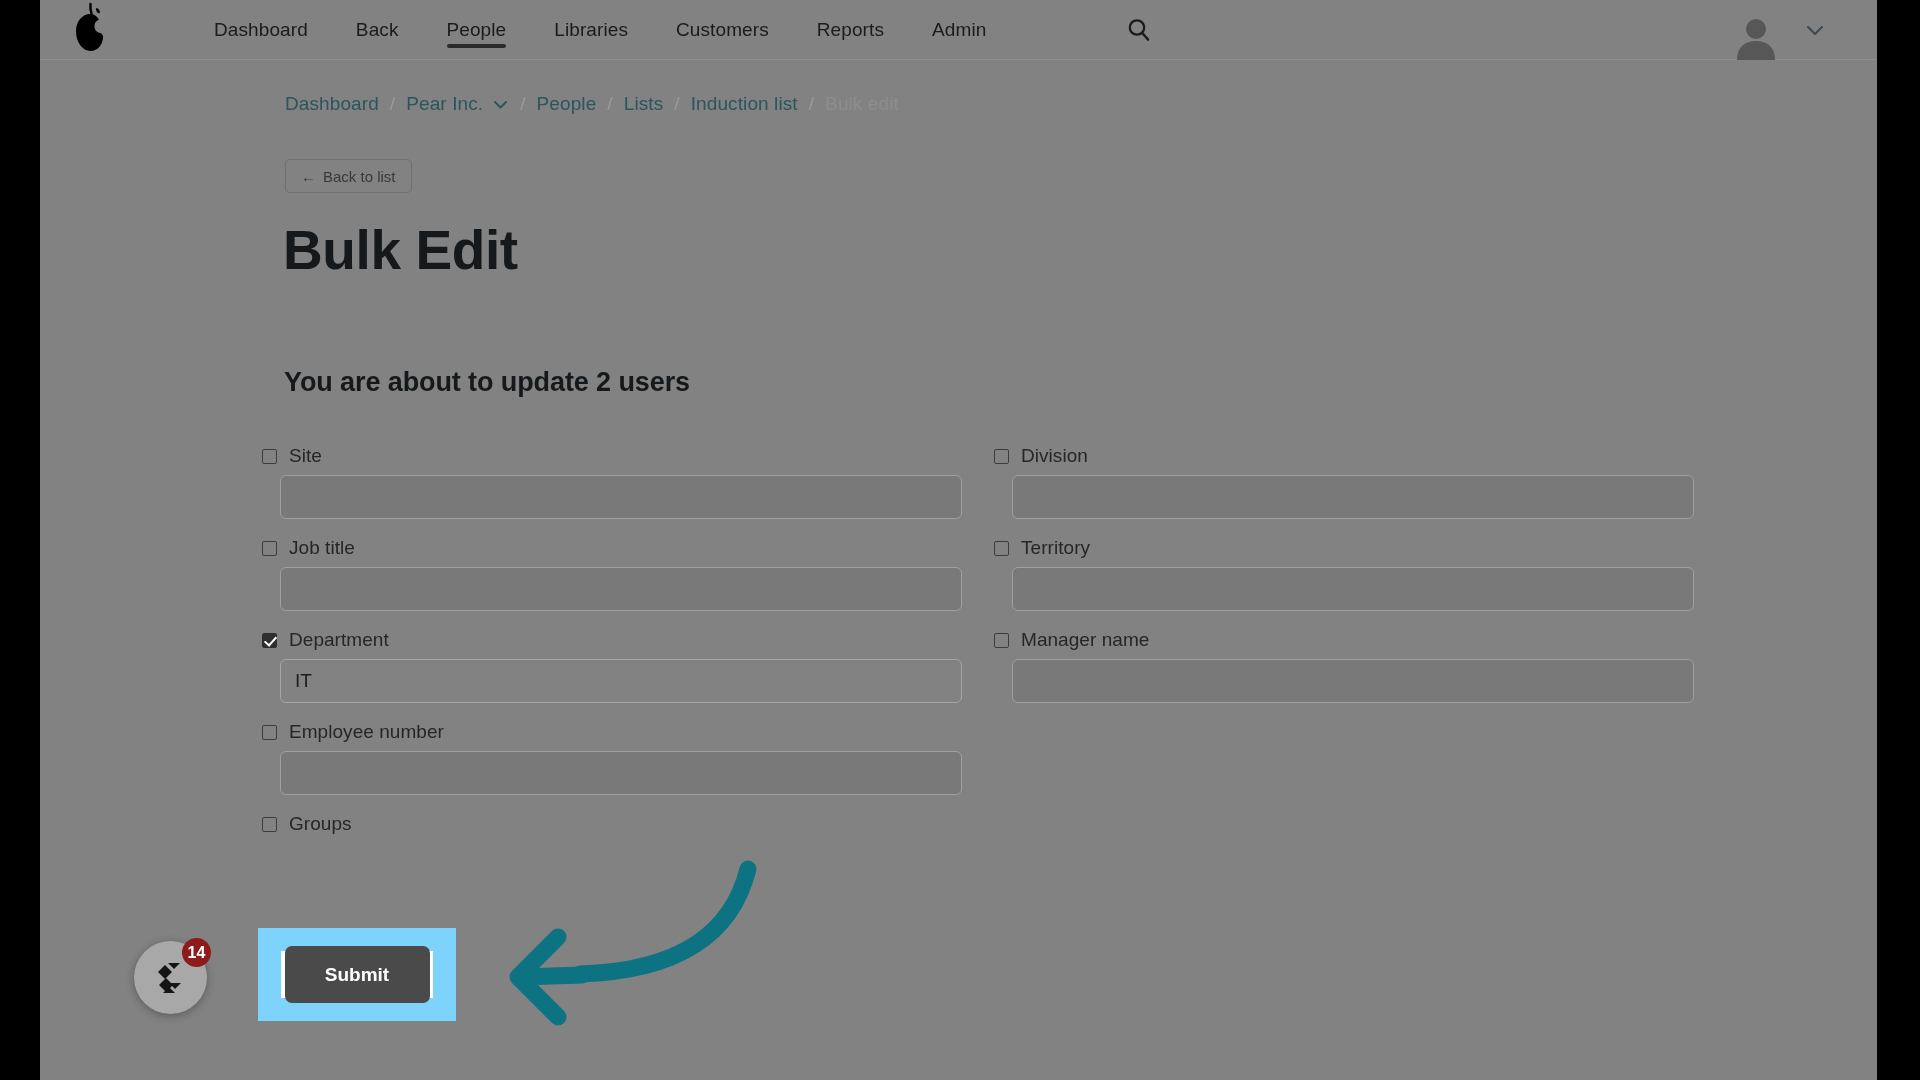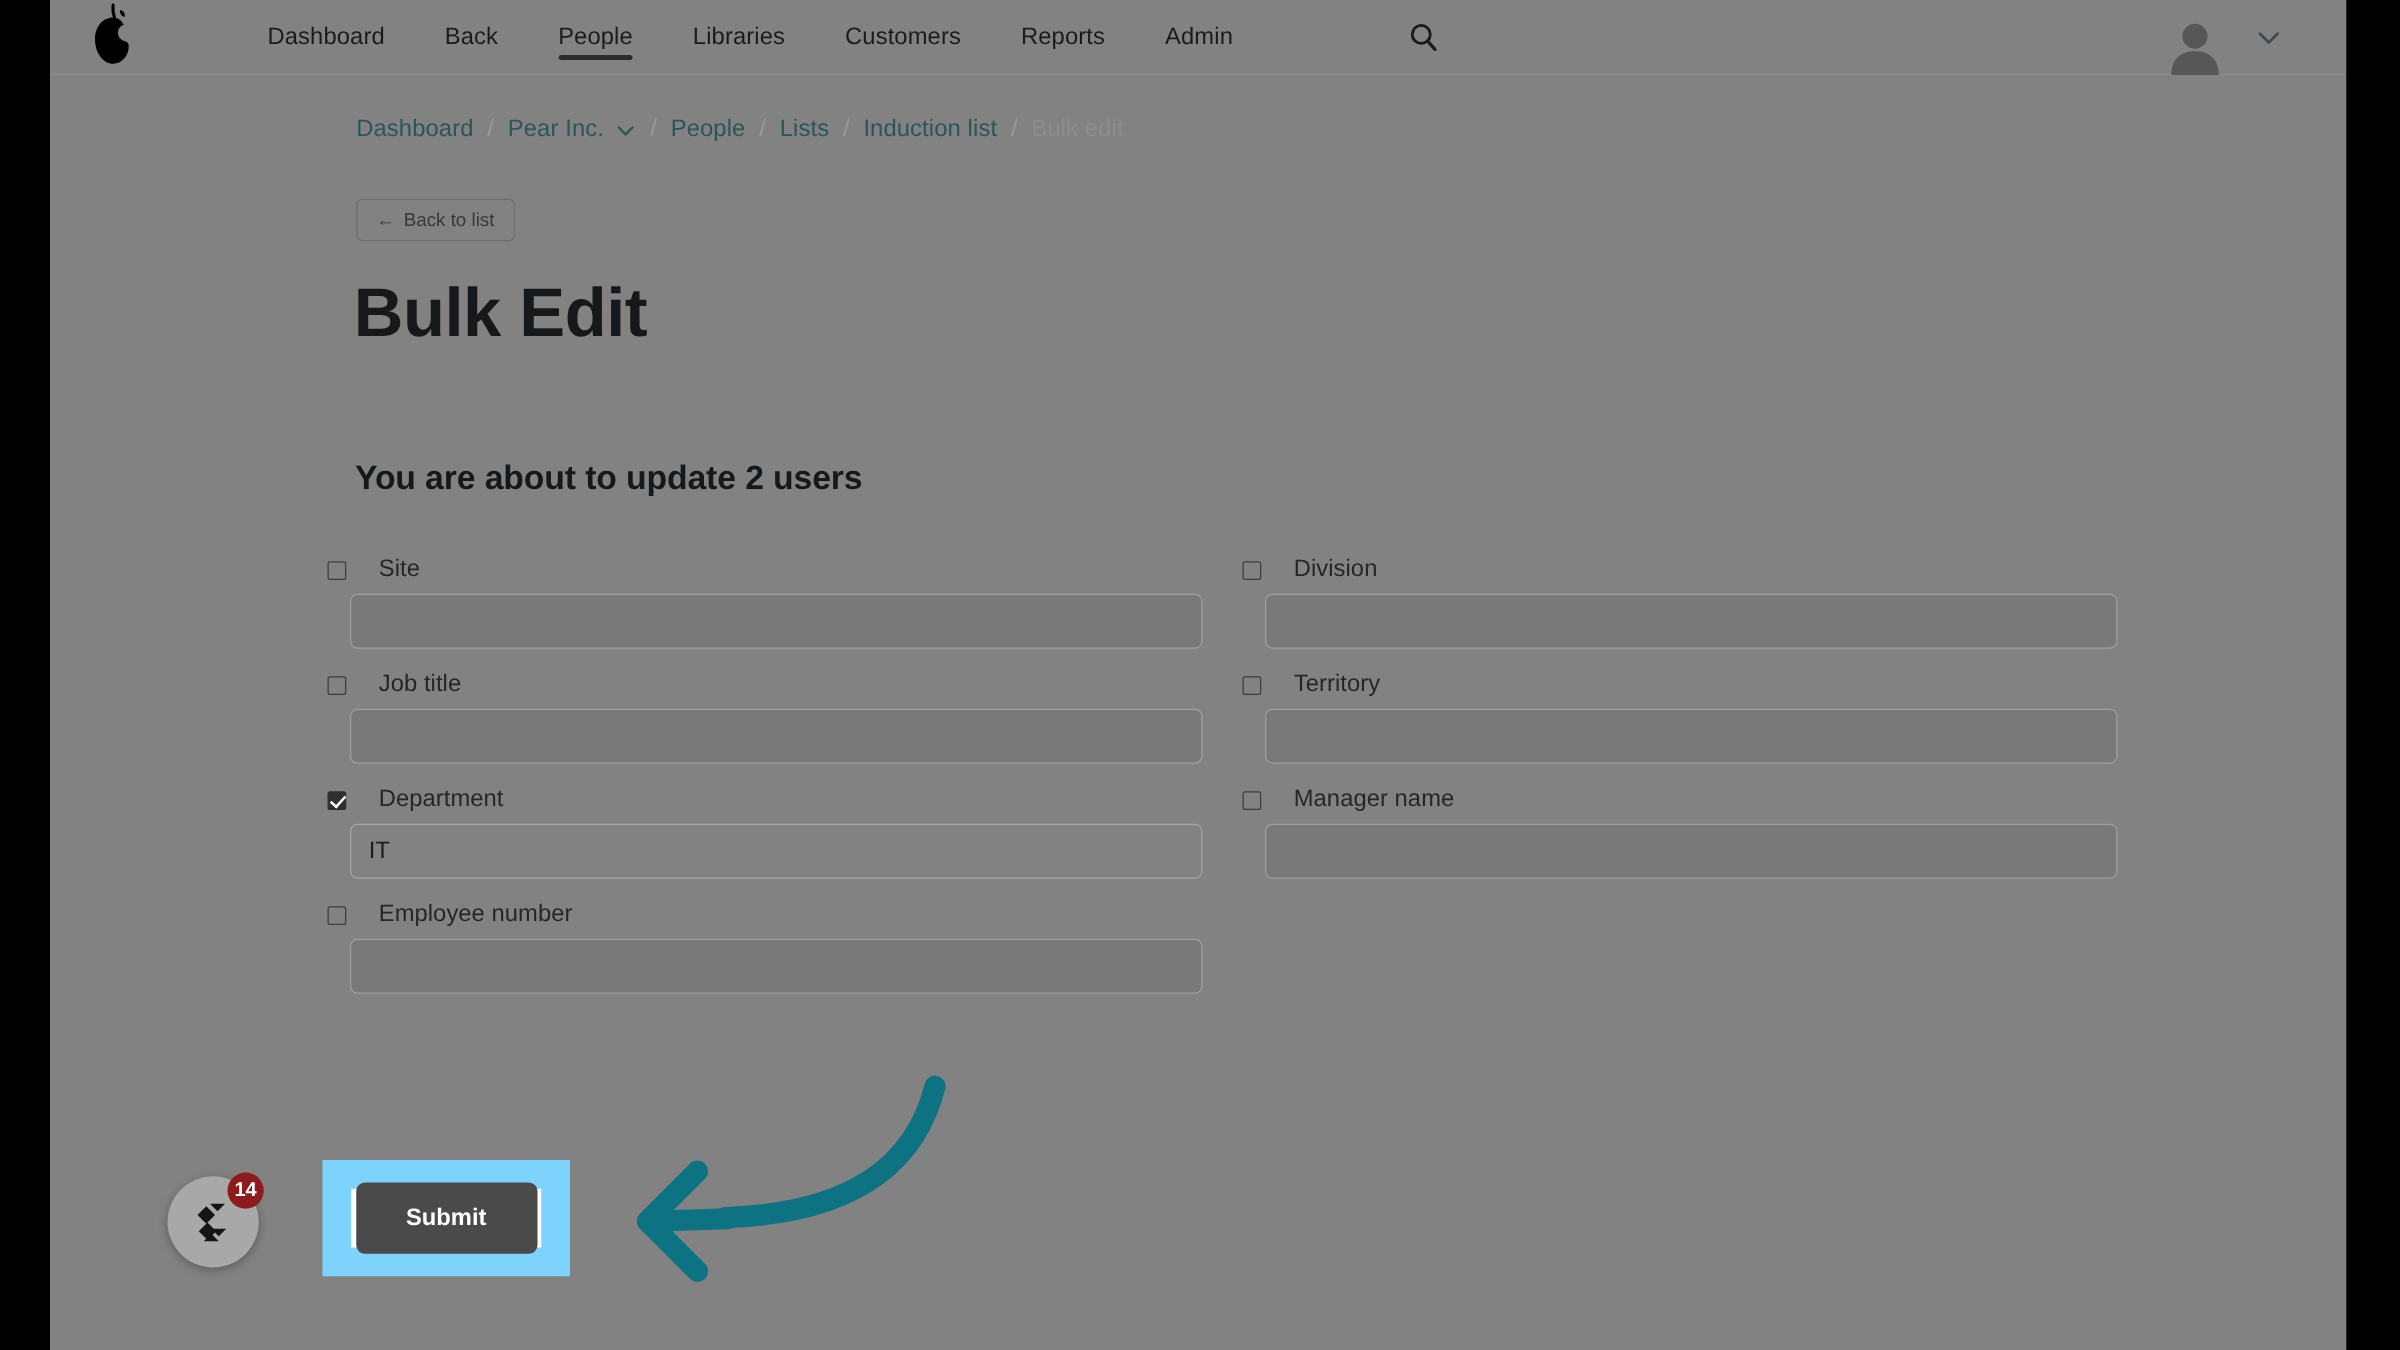--- a/index.html
+++ b/index.html
@@ -105,21 +105,21 @@
   
   .form {
     position: absolute; left: 222px; top: 443px;
     width: 1450px;
   }
   .row { display: flex; gap: 32px; margin-bottom: 16px; }
   .col { width: 700px; }
   .col.empty { visibility: hidden; }
 
   .field-head {
-    display: flex; align-items: center; gap: 26px;
+    display: flex; align-items: center; gap: 12px;
     height: 26px; margin-bottom: 6px;
   }
   .cb {
     width: 15px; height: 15px; border: 1px solid #3c3c3c;
     border-radius: 2px; background: transparent;
     position: relative; cursor: pointer; flex: none;
   }
   .cb.checked { background: #2f2f2f; border-color: #2f2f2f; }
   .cb.checked::after {
     content: ""; position: absolute;
@@ -340,20 +340,29 @@
         <div class="col">
           <div class="field-head">
             <div class="cb"></div>
             <span class="field-label">Employee number</span>
           </div>
           <input class="inp" type="text" disabled="" value="" style="">
         </div>
         <div class="col empty"></div>
       </div>
 
+      <div class="row">
+        <div class="col">
+          <div class="field-head">
+            <div class="cb"></div>
+            <span class="field-label">Groups</span>
+          </div>
+        </div>
+        <div class="col empty"></div>
+      </div>
     </div>
 
     <div class="submit-wrap">
       <div class="submit-inner">
         <button class="submit-btn">Submit</button>
       </div>
     </div>
 
     <div class="arrow">
       <svg width="290" height="185" viewBox="0 0 290 185">

